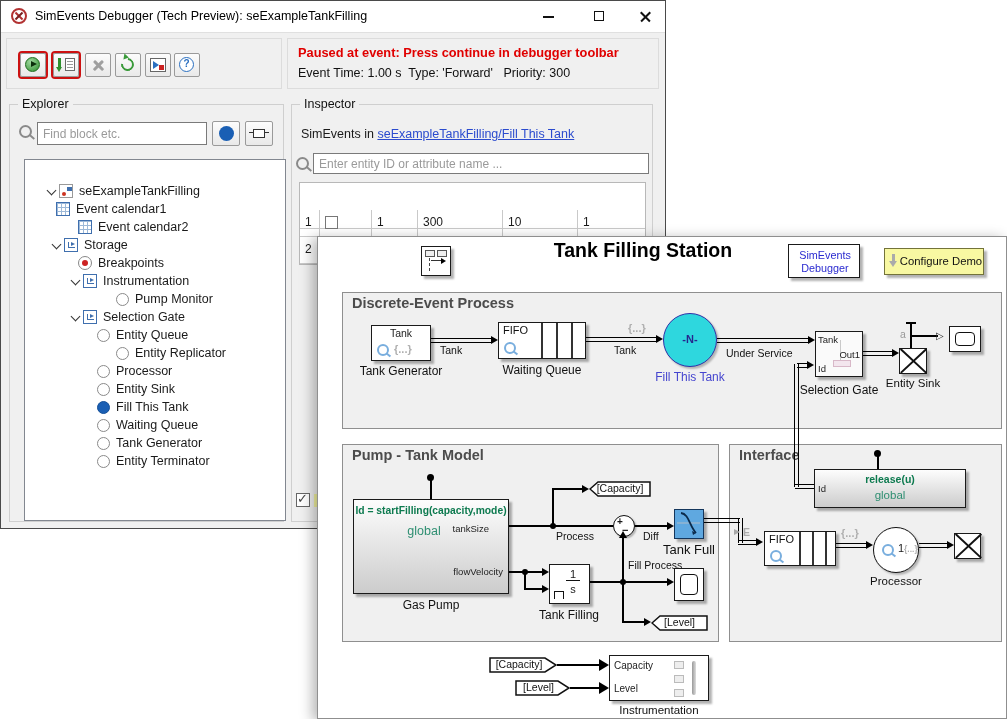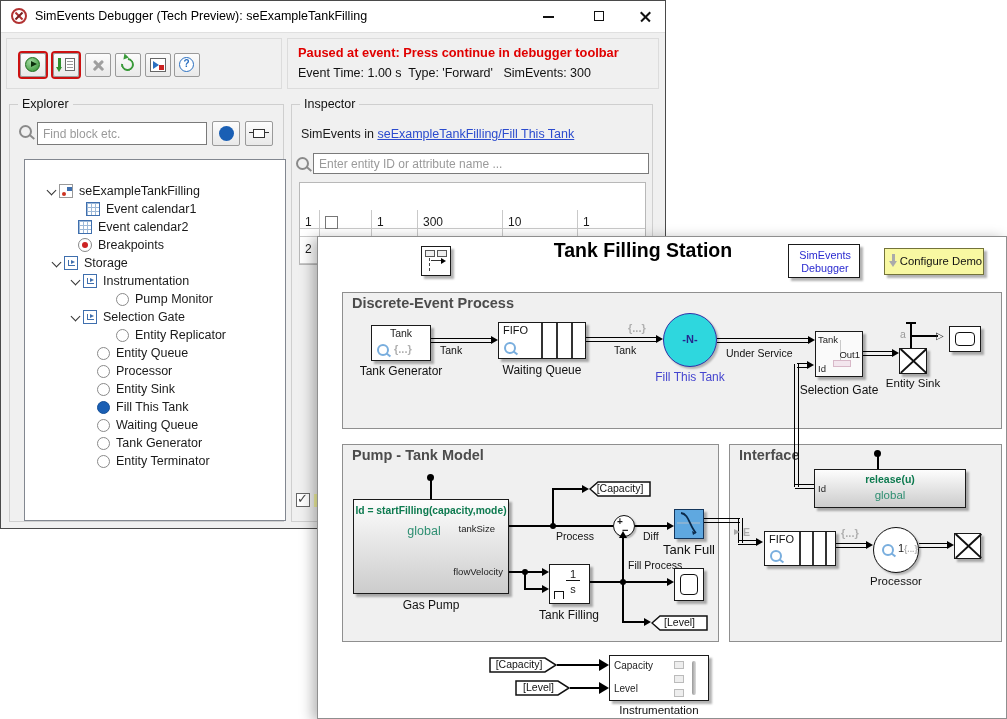--- a/index.html
+++ b/index.html
@@ -163,21 +163,21 @@
           <span class="helpc">?</span>
         </div>
     </div>
     <div class="panel" style="left:286px;top:37px;width:372px;height:51px;">
       <div class="redmsg" style="position:absolute;left:10px;top:6px;">Paused at event: Press continue in debugger toolbar</div>
       <div class="statline" style="position:absolute;left:10px;top:27px;">
         <span>Event Time:</span>
         <span>1.00 s</span>&nbsp;
         <span>Type:</span>
         <span>'Forward'</span>&nbsp;&nbsp;
-        <span>SimEvents:</span>
+        <span>Priority:</span>
         <span>300</span>
       </div>
     </div>
 
     <div class="gbox" style="left:8px;top:103px;width:275px;height:418px;">
       <span class="glabel">Explorer</span>
       <span class="mag" style="left:9px;top:20px;"></span>
       <input class="srch" style="left: 27px; top: 17px; width: 170px; height: 23px;" placeholder="Find block etc.">
       <div class="sbtn" style="left:202px;top:16px;">
           <span class="bluedot"></span>
@@ -186,64 +186,64 @@
           <span class="blkic"></span>
         </div>
 
       <div id="treebox">
         <div style="height:22px;"></div>
         <div class="trow" style="padding-left:20px;">
             <span class="chev"></span>
             <span class="ic ic-model"></span>
             <span>seExampleTankFilling</span>
           </div>
-        <div class="trow" style="padding-left:47px;">
+        <div class="trow" style="padding-left:17px;">
             <span class="spc"></span>
             <span class="ic ic-cal"></span>
             <span>Event calendar1</span>
           </div>
         <div class="trow" style="padding-left:39px;">
             <span class="spc"></span>
             <span class="ic ic-cal"></span>
             <span>Event calendar2</span>
-          </div>
-        <div class="trow" style="padding-left:39px;">
-            <span class="spc"></span>
-            <span class="ic ic-bp"></span>
-            <span>Breakpoints</span>
           </div>
         <div class="trow" style="padding-left:25px;">
             <span class="chev"></span>
             <span class="ic ic-sub"></span>
             <span>Storage</span>
           </div>
+        <div class="trow" style="padding-left:39px;">
+            <span class="spc"></span>
+            <span class="ic ic-bp"></span>
+            <span>Breakpoints</span>
+          </div>
         <div class="trow" style="padding-left:44px;">
             <span class="chev"></span>
             <span class="ic ic-sub"></span>
             <span>Instrumentation</span>
           </div>
         <div class="trow" style="padding-left:77px;">
             <span class="spc"></span>
             <span class="ic ic-circ"></span>
             <span>Pump Monitor</span>
           </div>
         <div class="trow" style="padding-left:44px;">
             <span class="chev"></span>
             <span class="ic ic-sub"></span>
             <span>Selection Gate</span>
           </div>
+        <div class="trow" style="padding-left:58px;">
+            <span class="spc"></span>
+            <span class="ic ic-circ"></span>
+            <span>Entity Queue</span>
+          </div>
         <div class="trow" style="padding-left:77px;">
             <span class="spc"></span>
             <span class="ic ic-circ"></span>
             <span>Entity Replicator</span>
-          </div>
-        <div class="trow" style="padding-left:58px;">
-            <span class="spc"></span>
-            <span class="ic ic-circ"></span>
-            <span>Entity Queue</span>
           </div>
         <div class="trow" style="padding-left:58px;">
             <span class="spc"></span>
             <span class="ic ic-circ"></span>
             <span>Processor</span>
           </div>
         <div class="trow" style="padding-left:58px;">
             <span class="spc"></span>
             <span class="ic ic-circ"></span>
             <span>Entity Sink</span>
@@ -402,21 +402,21 @@
     <div class="block" style="left:631px;top:89px;width:32px;height:26px;">
         <span class="scopein"></span>
       </div>
 
     <span class="evdot" style="left:109px;top:237px;"></span>
     <div class="l" style="left:112px;top:243px;width:1.6px;height:19px;"></div>
 
     <div class="block grad" style="left:35px;top:262px;width:156px;height:95px;border-width:1.7px;">
       <div class="green" style="position:absolute;left:0;right:0;top:5px;text-align:center;font-size:10.3px;">Id = startFilling(capacity,mode)</div>
       <div class="teal" style="position:absolute;left:20px;top:24px;width:100px;text-align:center;font-size:12.5px;">global</div>
-      <span class="port" style="right:13px;top:23px;padding-left:20px;">tankSize</span>
+      <span class="port" style="right:19px;top:23px;padding-left:20px;">tankSize</span>
       <span class="port" style="right:5px;top:66px;">flowVelocity</span>
     </div>
     <div class="blab" style="left:63px;top:361px;">Gas Pump</div>
 
     <div class="l" style="left:191px;top:288px;width:104px;height:2px;"></div>
     <span class="dotj" style="left:232px;top:286px;width:6px;height:6px;"></span>
     <div class="l" style="left:234px;top:252px;width:2px;height:37px;"></div>
     <div class="l" style="left:234px;top:251px;width:30px;height:2px;"></div>
     <span class="ar" style="left:264px;top:248px;"></span>
     <div class="tag" style="left:271px;top:244px;width:62px;height:16px;">

